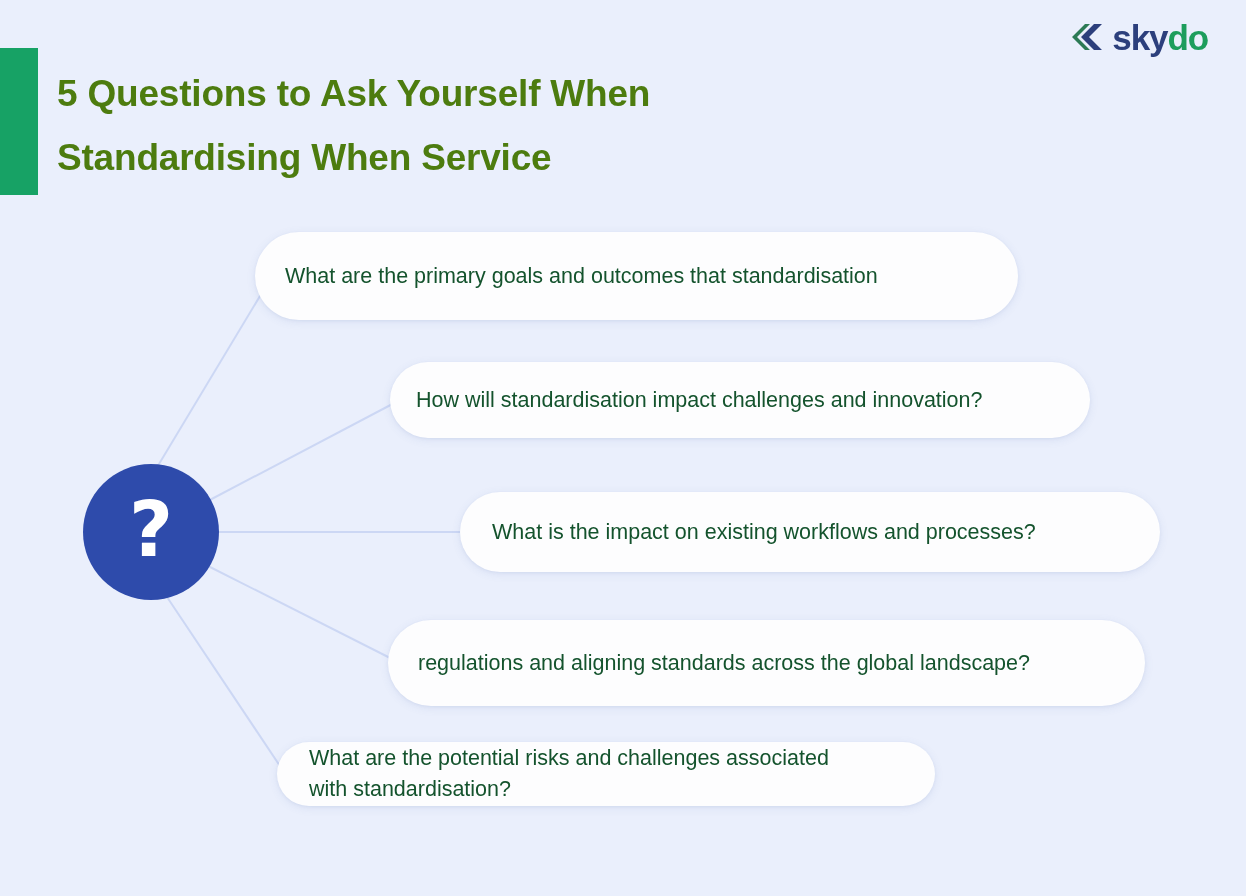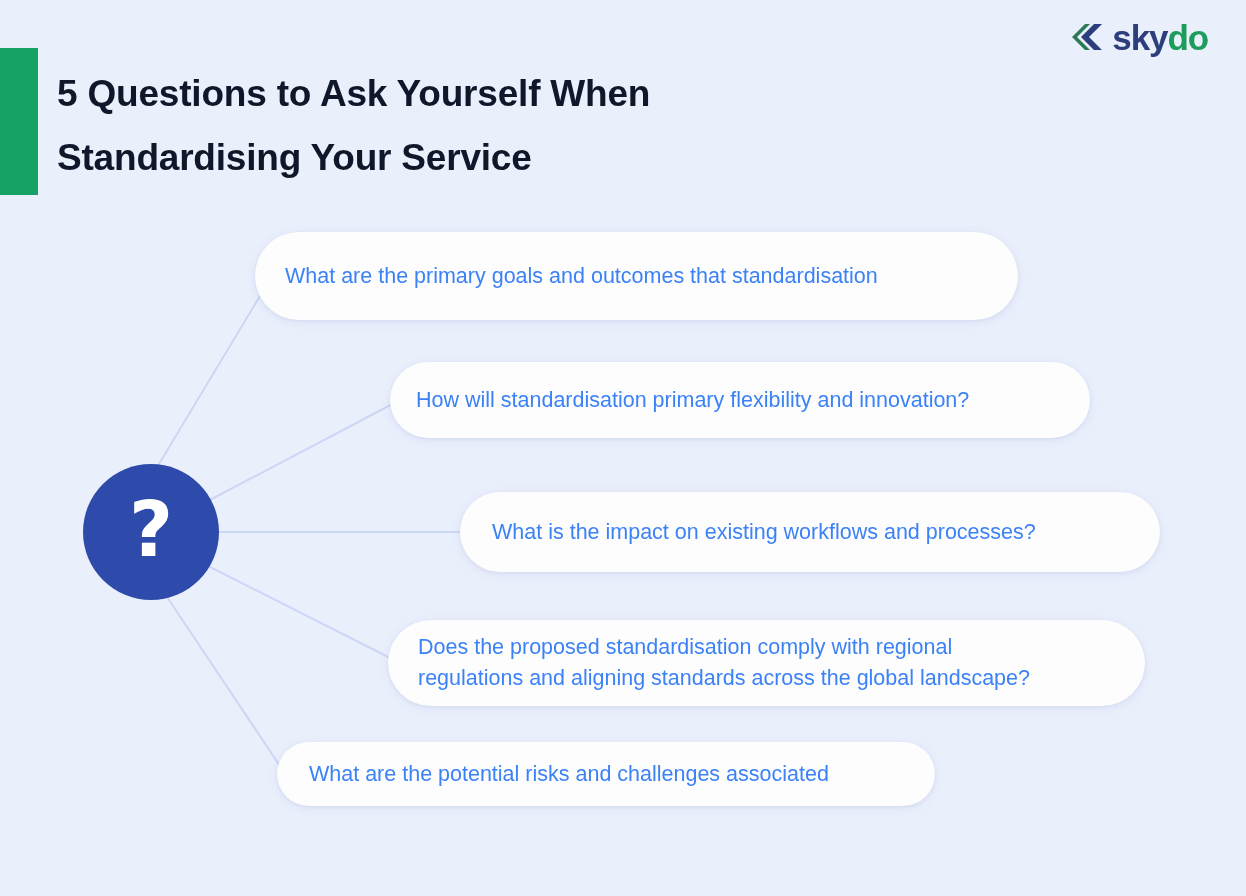--- a/index.html
+++ b/index.html
@@ -33,21 +33,21 @@
   .page-title {
     position: absolute;
     left: 57px;
     top: 62px;
     width: 820px;
     margin: 0;
     font-size: 37px;
     font-weight: bold;
     line-height: 1.73;
     letter-spacing: -0.2px;
-    color: #0f172a;
+    color: #4d7c0f;
   }
   .page-title .line { display: block; }
 
   
   .logo {
     position: absolute;
     right: 38px;
     top: 15px;
     display: flex;
     align-items: center;
@@ -104,42 +104,42 @@
   
   .pill {
     position: absolute;
     background: #fdfdfe;
     border-radius: 48px;
     box-shadow: 0 2px 10px rgba(70, 95, 170, 0.10),
                 0 1px 3px rgba(70, 95, 170, 0.07);
     display: flex;
     align-items: center;
     box-sizing: border-box;
-    color: #3b82f6;
+    color: #14532d;
     font-size: 21.5px;
     line-height: 1.42;
   }
   .pill-text { display: block; }
 
   .pill-1 { left: 255px; top: 232px; width: 763px; height: 88px; padding: 0 28px 0 30px; }
   .pill-2 { left: 390px; top: 362px; width: 700px; height: 76px; padding: 0 28px 0 26px; }
   .pill-3 { left: 460px; top: 492px; width: 700px; height: 80px; padding: 0 28px 0 32px; align-items: center; }
   .pill-4 { left: 388px; top: 620px; width: 757px; height: 86px; padding: 0 28px 0 30px; }
   .pill-5 { left: 277px; top: 742px; width: 658px; height: 64px; padding: 0 28px 0 32px; }
 </style>
 </head>
 <body>
 
 <div class="stage">
 
   <div class="accent-bar"></div>
 
   <h1 class="page-title">
     <span class="line">5 Questions to Ask Yourself When</span>
-    <span class="line">Standardising Your Service</span>
+    <span class="line">Standardising When Service</span>
   </h1>
 
   <div class="logo">
     <svg class="logo-mark" viewBox="0 0 34 32">
       <path d="M1 16 L14 3 L19 3 L6 16 L19 29 L14 29 Z" fill="#2c7a55"></path>
       <path d="M10 16 L23 3 L31 3 L18 16 L31 29 L23 29 Z" fill="#2c3f7c"></path>
     </svg>
     <div class="logo-word">
       <span class="sky">sky</span><span class="do">do</span>
     </div>
@@ -160,36 +160,36 @@
   </div>
 
   <div class="pill pill-1">
     <div>
       <span class="pill-text">What are the primary goals and outcomes that standardisation</span>
     </div>
   </div>
 
   <div class="pill pill-2">
     <div>
-      <span class="pill-text">How will standardisation primary flexibility and innovation?</span>
+      <span class="pill-text">How will standardisation impact challenges and innovation?</span>
     </div>
   </div>
 
   <div class="pill pill-3">
     <div>
       <span class="pill-text">What is the impact on existing workflows and processes?</span>
     </div>
   </div>
 
   <div class="pill pill-4">
     <div>
-      <span class="pill-text">Does the proposed standardisation comply with regional</span>
       <span class="pill-text">regulations and aligning standards across the global landscape?</span>
     </div>
   </div>
 
   <div class="pill pill-5">
     <div>
       <span class="pill-text">What are the potential risks and challenges associated</span>
+      <span class="pill-text">with standardisation?</span>
     </div>
   </div>
 
 </div>
 
 </body></html>

